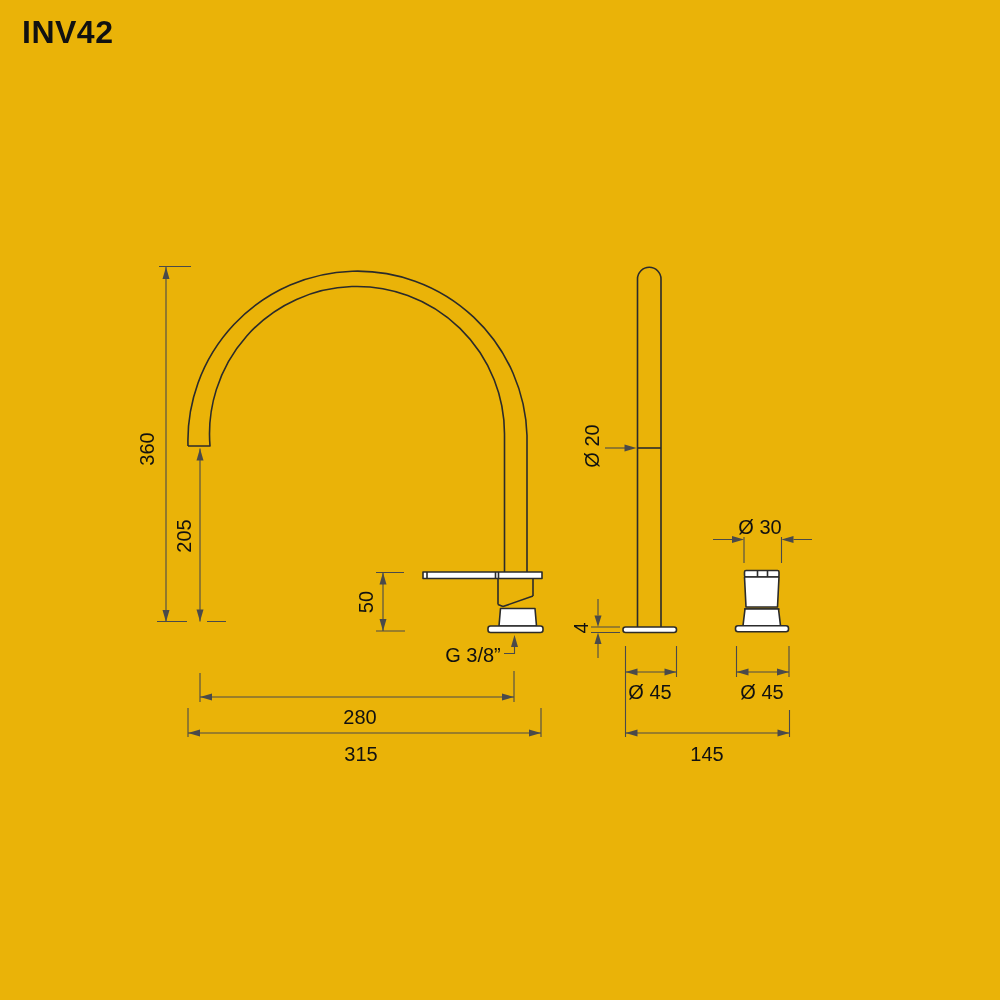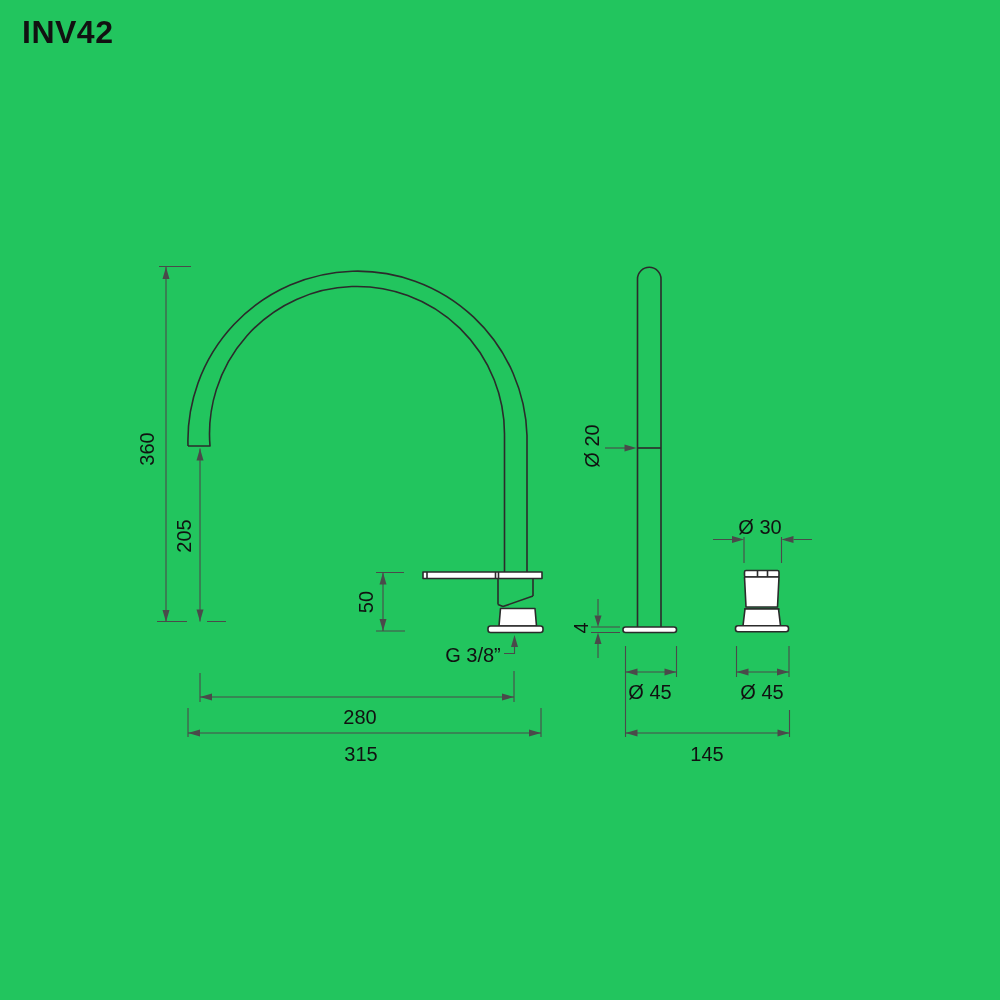--- a/index.html
+++ b/index.html
@@ -1,16 +1,16 @@
 <!DOCTYPE html>
 <html><head>
 <meta charset="utf-8">
 <style>
   html,body{margin:0;padding:0;background:#ffffff;width:1000px;height:1000px;overflow:hidden;}
-  .stage{position:relative;width:1000px;height:1000px;background:#22c55e;font-family:"Liberation Sans",sans-serif;}
+  .stage{position:relative;width:1000px;height:1000px;background:#eab308;font-family:"Liberation Sans",sans-serif;}
   .page-title{
     position:absolute;left:22px;top:14px;
     font-family:"Liberation Sans",sans-serif;
     font-size:32px;font-weight:bold;letter-spacing:.5px;color:#111111;
   }
   svg{position:absolute;left:0;top:0;}
   .obj{stroke:#2b2b2b;stroke-width:1.6;fill:none;stroke-linejoin:round;stroke-linecap:butt;}
   .objfill{stroke:#2b2b2b;stroke-width:1.6;fill:#ffffff;stroke-linejoin:round;}
   .dim{stroke:#4a4a4a;stroke-width:1.1;fill:none;stroke-linecap:butt;}
   .arrow{fill:#4a4a4a;stroke:none;}

